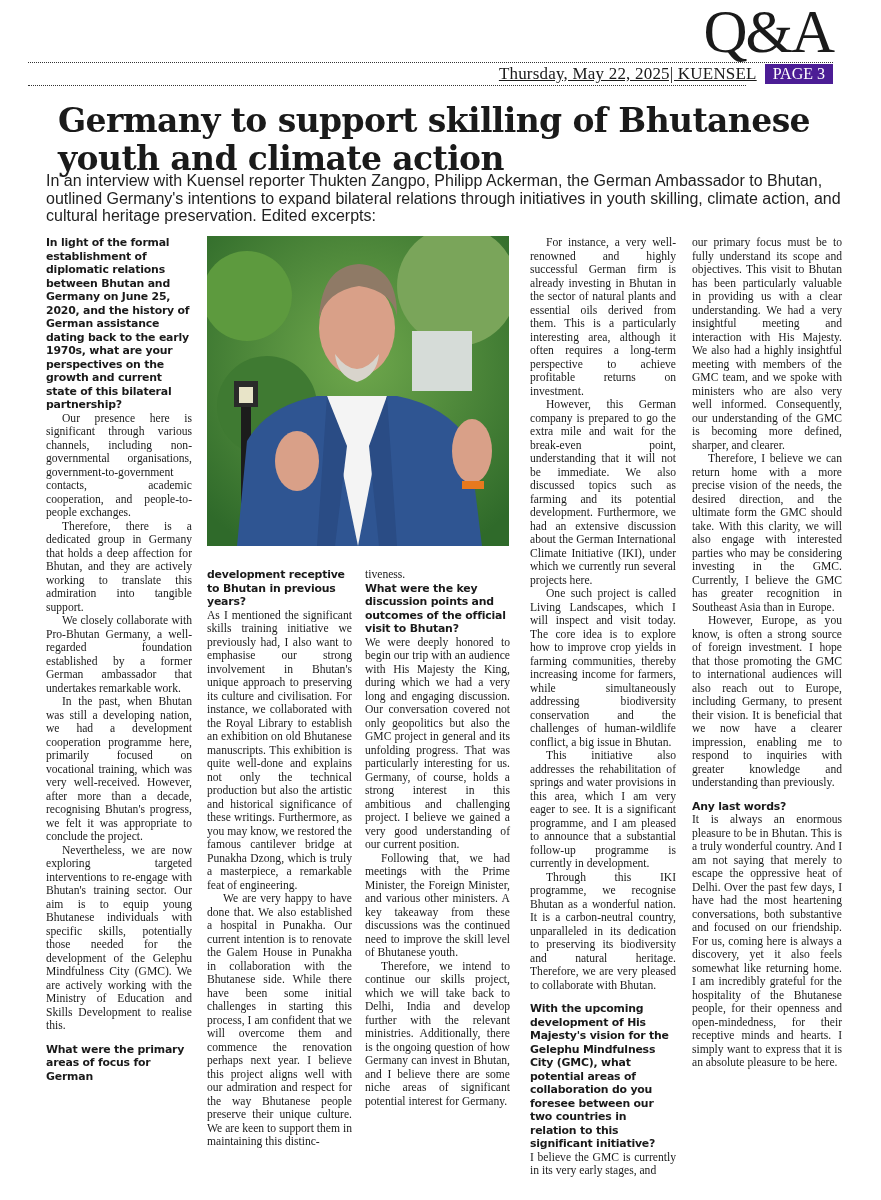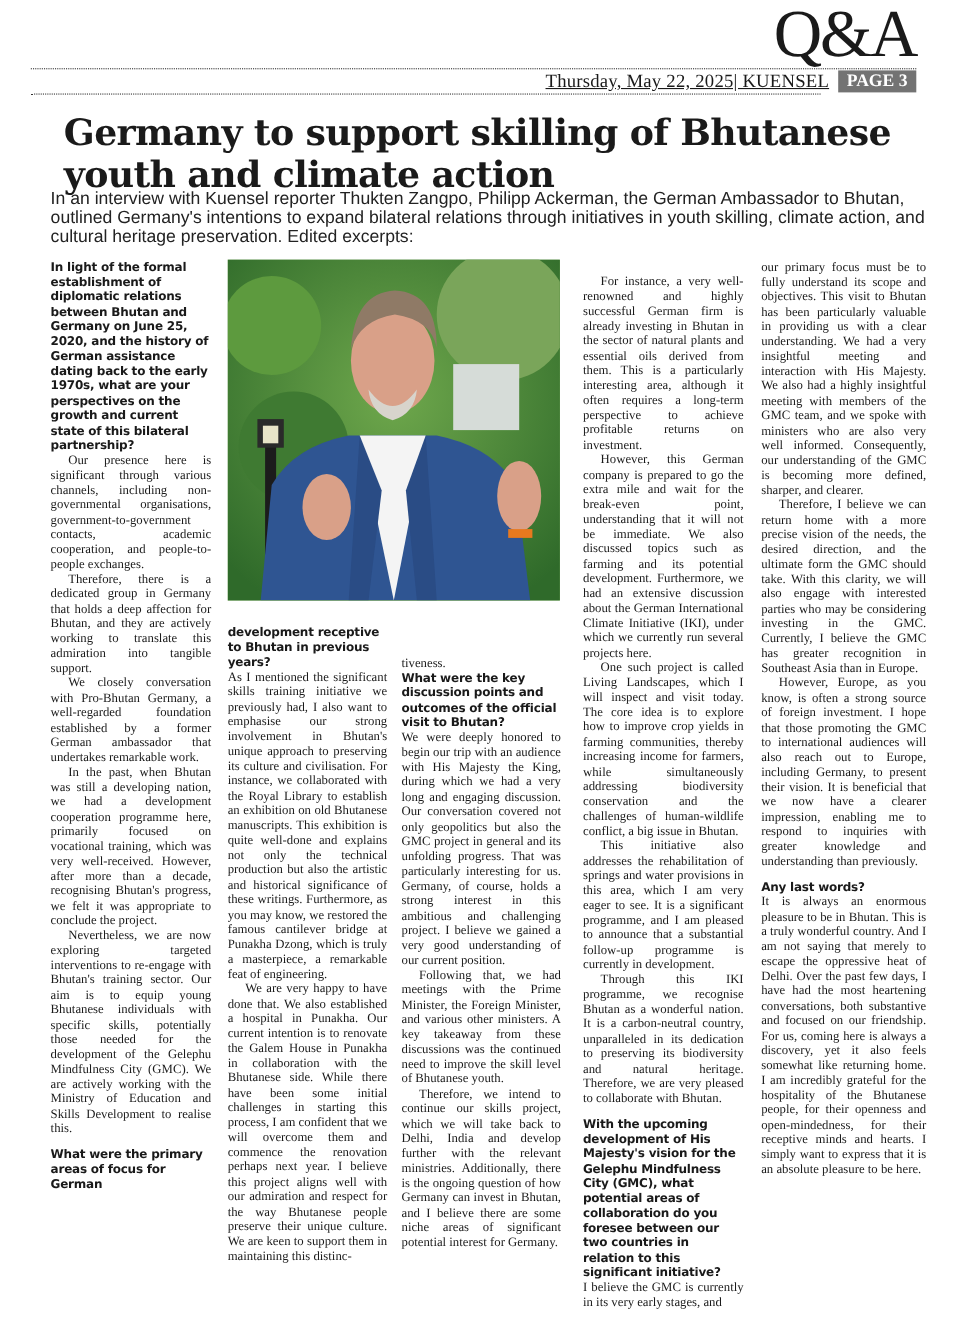--- a/index.html
+++ b/index.html
@@ -1,21 +1,21 @@
 <!DOCTYPE html>
 <html><head>
 <meta charset="utf-8">
 <style>
   html, body { margin:0; padding:0; background:#fff; }
   body { width:881px; height:1200px; position:relative; overflow:hidden; color:#1a1a1a; }
   .qa { position:absolute; right:48px; top:2px; font-family:"Liberation Serif", serif; font-size:61px; line-height:60px; color:#1a1a1a; letter-spacing:-2px; }
   .rule { position:absolute; left:28px; right:48px; border-top:1px dotted #333; }
   .dateline { position:absolute; right:48px; top:64px; height:20px; display:flex; align-items:center; font-family:"Liberation Serif", serif; font-size:17px; }
   .dateline .date { margin-right:8px; letter-spacing:0.2px;text-decoration:underline; }
-  .dateline .page { background:#737373; color:#fff; font-weight:bold; padding:0 8px; height:20px; line-height:20px; font-size:16px; }
+  .dateline .page { background:#4c1d95; color:#fff; font-weight:normal; padding:0 8px; height:20px; line-height:20px; font-size:16px; }
   .headline { position:absolute; left:46px; top:90px; width:800px; font-family:"DejaVu Serif", serif; font-weight:bold; font-size:33px; line-height:38px; letter-spacing:-0.6px; margin:12px; }
   .standfirst { position:absolute; left:46px; top:172px; width:800px; font-family:"Liberation Sans", sans-serif; font-size:16px; line-height:17.5px; color:#222; margin:0; }
   .col { position:absolute; font-family:"Liberation Serif", serif; font-size:11.6px; line-height:13.5px; text-align:justify; hyphens:auto; }
   .col p { margin:0; text-indent:16px; }
   .col p.ni { text-indent:0; }
   .col .q { font-family:"DejaVu Sans", sans-serif; font-weight:bold; font-size:10.9px; line-height:13.5px; text-align:left; margin:0; letter-spacing:-0.2px; }
   .col .gap { height:10px; }
   .photo { position:absolute; left:207px; top:236px; width:302px; height:310px; overflow:hidden; background:#4f8a3a; }
 </style>
 </head>
@@ -29,21 +29,21 @@
 </div>
 <div class="rule" style="top:85px; right:135px;"></div>
 
 <h1 class="headline">Germany to support skilling of Bhutanese youth and climate action</h1>
 <p class="standfirst">In an interview with Kuensel reporter Thukten Zangpo, Philipp Ackerman, the German Ambassador to Bhutan, outlined Germany's intentions to expand bilateral relations through initiatives in youth skilling, climate action, and cultural heritage preservation. Edited excerpts:</p>
 
 <div class="col" style="left:46px; top:236px; width:146px;">
   <div class="q">In light of the formal establishment of diplomatic relations between Bhutan and Germany on June 25, 2020, and the history of German assistance dating back to the early 1970s, what are your perspectives on the growth and current state of this bilateral partnership?</div>
   <p>Our presence here is significant through various channels, including non-governmental organisations, government-to-government contacts, academic cooperation, and people-to-people exchanges.</p>
   <p>Therefore, there is a dedicated group in Germany that holds a deep affection for Bhutan, and they are actively working to translate this admiration into tangible support.</p>
-  <p>We closely conversation with Pro-Bhutan Germany, a well-regarded foundation established by a former German ambassador that undertakes remarkable work.</p>
+  <p>We closely collaborate with Pro-Bhutan Germany, a well-regarded foundation established by a former German ambassador that undertakes remarkable work.</p>
   <p>In the past, when Bhutan was still a developing nation, we had a development cooperation programme here, primarily focused on vocational training, which was very well-received. However, after more than a decade, recognising Bhutan's progress, we felt it was appropriate to conclude the project.</p>
   <p>Nevertheless, we are now exploring targeted interventions to re-engage with Bhutan's training sector. Our aim is to equip young Bhutanese individuals with specific skills, potentially those needed for the development of the Gelephu Mindfulness City (GMC). We are actively working with the Ministry of Education and Skills Development to realise this.</p>
   <div class="gap"></div>
   <div class="q">What were the primary areas of focus for German</div>
 </div>
 
 <div class="photo">
   <svg width="302" height="310" viewBox="0 0 302 310" xmlns="http://www.w3.org/2000/svg">
     <defs>
       <radialGradient id="bg" cx="50%" cy="40%" r="70%">
@@ -71,29 +71,29 @@
     <rect x="255" y="245" width="22" height="8" fill="#e8791e"></rect>
   </svg>
 </div>
 
 <div class="col" style="left:207px; top:568px; width:145px;">
   <div class="q">development receptive to Bhutan in previous years?</div>
   <p class="ni">As I mentioned the significant skills training initiative we previously had, I also want to emphasise our strong involvement in Bhutan's unique approach to preserving its culture and civilisation. For instance, we collaborated with the Royal Library to establish an exhibition on old Bhutanese manuscripts. This exhibition is quite well-done and explains not only the technical production but also the artistic and historical significance of these writings. Furthermore, as you may know, we restored the famous cantilever bridge at Punakha Dzong, which is truly a masterpiece, a remarkable feat of engineering.</p>
   <p>We are very happy to have done that. We also established a hospital in Punakha. Our current intention is to renovate the Galem House in Punakha in collaboration with the Bhutanese side. While there have been some initial challenges in starting this process, I am confident that we will overcome them and commence the renovation perhaps next year. I believe this project aligns well with our admiration and respect for the way Bhutanese people preserve their unique culture. We are keen to support them in maintaining this distinc-</p>
 </div>
 
-<div class="col" style="left:365px; top:596px; width:145px;">
+<div class="col" style="left:365px; top:568px; width:145px;">
   <p class="ni">tiveness.</p>
   <div class="q">What were the key discussion points and outcomes of the official visit to Bhutan?</div>
   <p class="ni">We were deeply honored to begin our trip with an audience with His Majesty the King, during which we had a very long and engaging discussion. Our conversation covered not only geopolitics but also the GMC project in general and its unfolding progress. That was particularly interesting for us. Germany, of course, holds a strong interest in this ambitious and challenging project. I believe we gained a very good understanding of our current position.</p>
   <p>Following that, we had meetings with the Prime Minister, the Foreign Minister, and various other ministers. A key takeaway from these discussions was the continued need to improve the skill level of Bhutanese youth.</p>
   <p>Therefore, we intend to continue our skills project, which we will take back to Delhi, India and develop further with the relevant ministries. Additionally, there is the ongoing question of how Germany can invest in Bhutan, and I believe there are some niche areas of significant potential interest for Germany.</p>
 </div>
 
-<div class="col" style="left:530px; top:236px; width:146px;margin-top:13px;">
+<div class="col" style="left:530px; top:236px; width:146px;">
   <p>For instance, a very well-renowned and highly successful German firm is already investing in Bhutan in the sector of natural plants and essential oils derived from them. This is a particularly interesting area, although it often requires a long-term perspective to achieve profitable returns on investment.</p>
   <p>However, this German company is prepared to go the extra mile and wait for the break-even point, understanding that it will not be immediate. We also discussed topics such as farming and its potential development. Furthermore, we had an extensive discussion about the German International Climate Initiative (IKI), under which we currently run several projects here.</p>
   <p>One such project is called Living Landscapes, which I will inspect and visit today. The core idea is to explore how to improve crop yields in farming communities, thereby increasing income for farmers, while simultaneously addressing biodiversity conservation and the challenges of human-wildlife conflict, a big issue in Bhutan.</p>
   <p>This initiative also addresses the rehabilitation of springs and water provisions in this area, which I am very eager to see. It is a significant programme, and I am pleased to announce that a substantial follow-up programme is currently in development.</p>
   <p>Through this IKI programme, we recognise Bhutan as a wonderful nation. It is a carbon-neutral country, unparalleled in its dedication to preserving its biodiversity and natural heritage. Therefore, we are very pleased to collaborate with Bhutan.</p>
   <div class="gap"></div>
   <div class="q">With the upcoming development of His Majesty's vision for the Gelephu Mindfulness City (GMC), what potential areas of collaboration do you foresee between our two countries in relation to this significant initiative?</div>
   <p class="ni">I believe the GMC is currently in its very early stages, and</p>
 </div>
 

